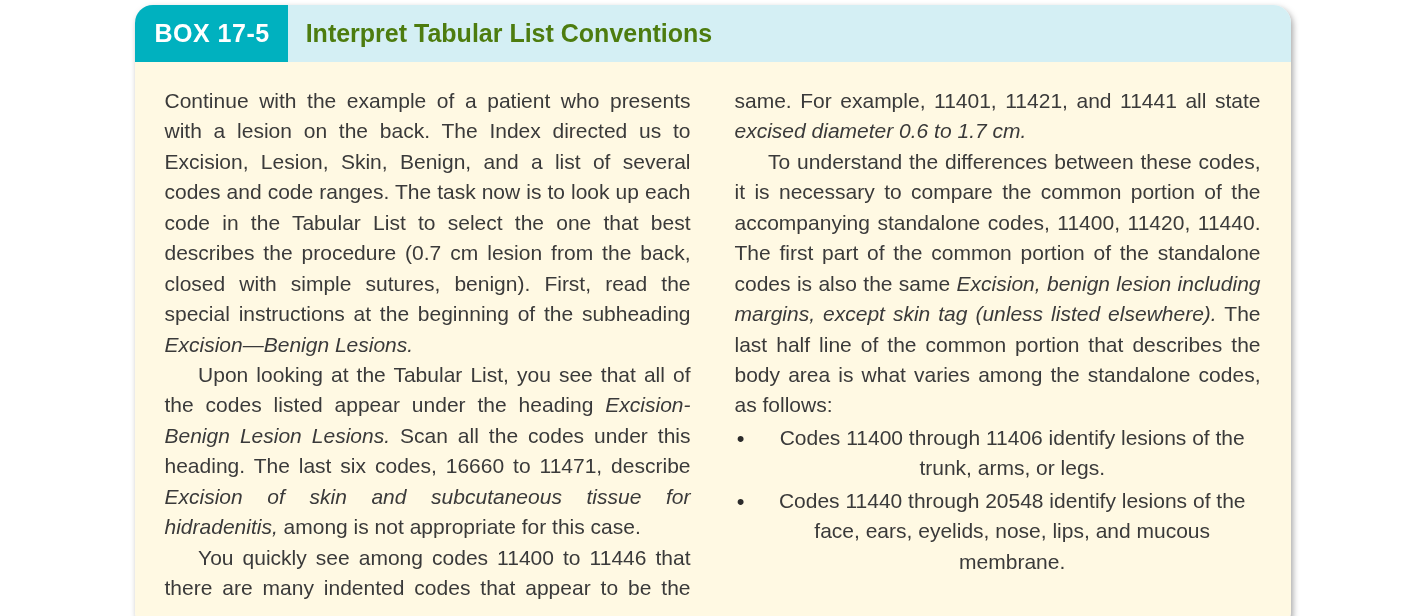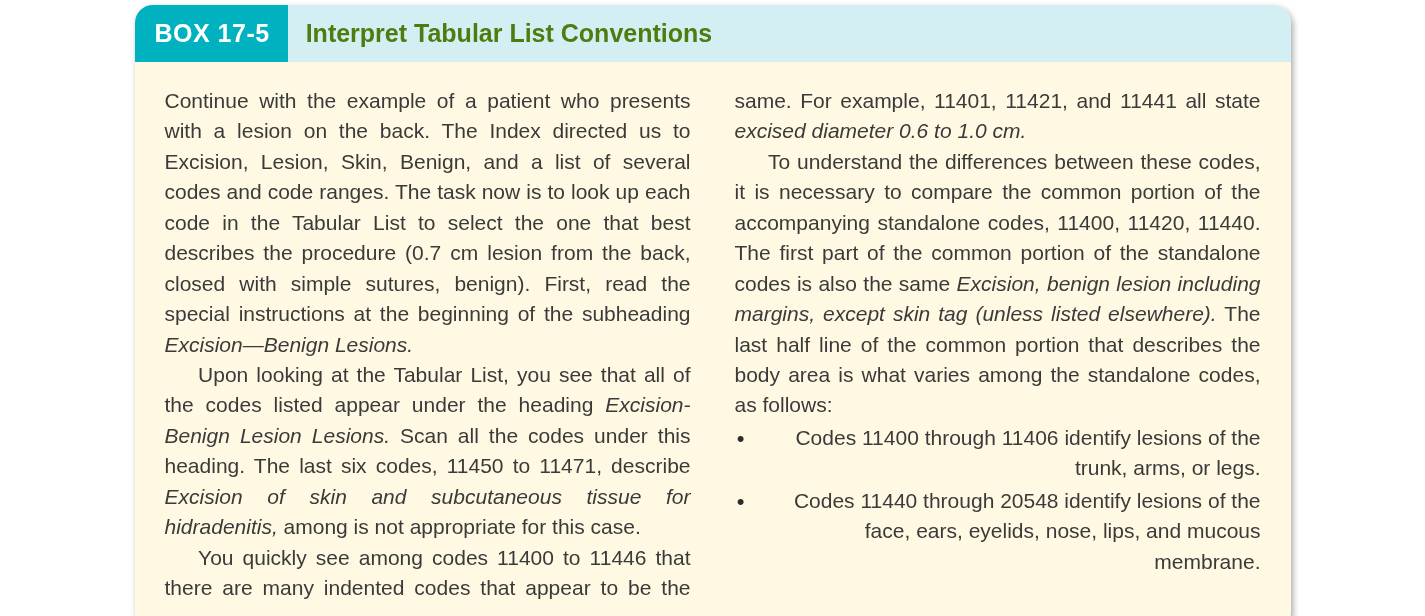--- a/index.html
+++ b/index.html
@@ -59,21 +59,21 @@
     font-style: italic;
   }
   ul.bullets {
     list-style: none;
     padding: 0;
     margin: 2px 0 0 0;
   }
   ul.bullets li {
     position: relative;
     padding-left: 1.4em;
-    text-align: right;
+    text-align: center;
     margin-bottom: 2px;
   }
   ul.bullets li::before {
     content: "•";
     position: absolute;
     left: 0.1em;
     top: 0;
     font-size: 1.05em;
     color: #2b2b2b;
   }
@@ -86,25 +86,25 @@
     <div class="header-num">BOX 17-5</div>
     <div class="header-title">Interpret Tabular List Conventions</div>
   </div>
   <div class="body">
 
     <p>
       <span>Continue with the example of a patient who presents with a lesion on the back. The Index directed us to Excision, Lesion, Skin, Benign, and a list of several codes and code ranges. The task now is to look up each code in the Tabular List to select the one that best describes the procedure (0.7 cm lesion from the back, closed with simple sutures, benign). First, read the special instructions at the beginning of the subheading </span><em>Excision—Benign Lesions.</em>
     </p>
 
     <p class="indent">
-      <span>Upon looking at the Tabular List, you see that all of the codes listed appear under the heading </span><em>Excision-Benign Lesion Lesions.</em><span> Scan all the codes under this heading. The last six codes, 11450 to 11471, describe </span><em>Excision of skin and subcutaneous tissue for hidradenitis,</em><span> among is not appropriate for this case.</span>
+      <span>Upon looking at the Tabular List, you see that all of the codes listed appear under the heading </span><em>Excision-Benign Lesion Lesions.</em><span> Scan all the codes under this heading. The last six codes, 16660 to 11471, describe </span><em>Excision of skin and subcutaneous tissue for hidradenitis,</em><span> among is not appropriate for this case.</span>
     </p>
 
     <p class="indent">
-      <span>You quickly see among codes 11400 to 11446 that there are many indented codes that appear to be the same. For example, 11401, 11421, and 11441 all state </span><em>excised diameter 0.6 to 1.0 cm.</em>
+      <span>You quickly see among codes 11400 to 11446 that there are many indented codes that appear to be the same. For example, 11401, 11421, and 11441 all state </span><em>excised diameter 0.6 to 1.7 cm.</em>
     </p>
 
     <p class="indent">
       <span>To understand the differences between these codes, it is necessary to compare the common portion of the accompanying standalone codes, 11400, 11420, 11440. The first part of the common portion of the standalone codes is also the same </span><em>Excision, benign lesion including margins, except skin tag (unless listed elsewhere).</em><span> The last half line of the common portion that describes the body area is what varies among the standalone codes, as follows:</span>
     </p>
 
     <ul class="bullets">
       <li>Codes 11400 through 11406 identify lesions of the trunk, arms, or legs.</li>
       <li>Codes 11440 through 20548 identify lesions of the face, ears, eyelids, nose, lips, and mucous membrane.</li>
     </ul>

